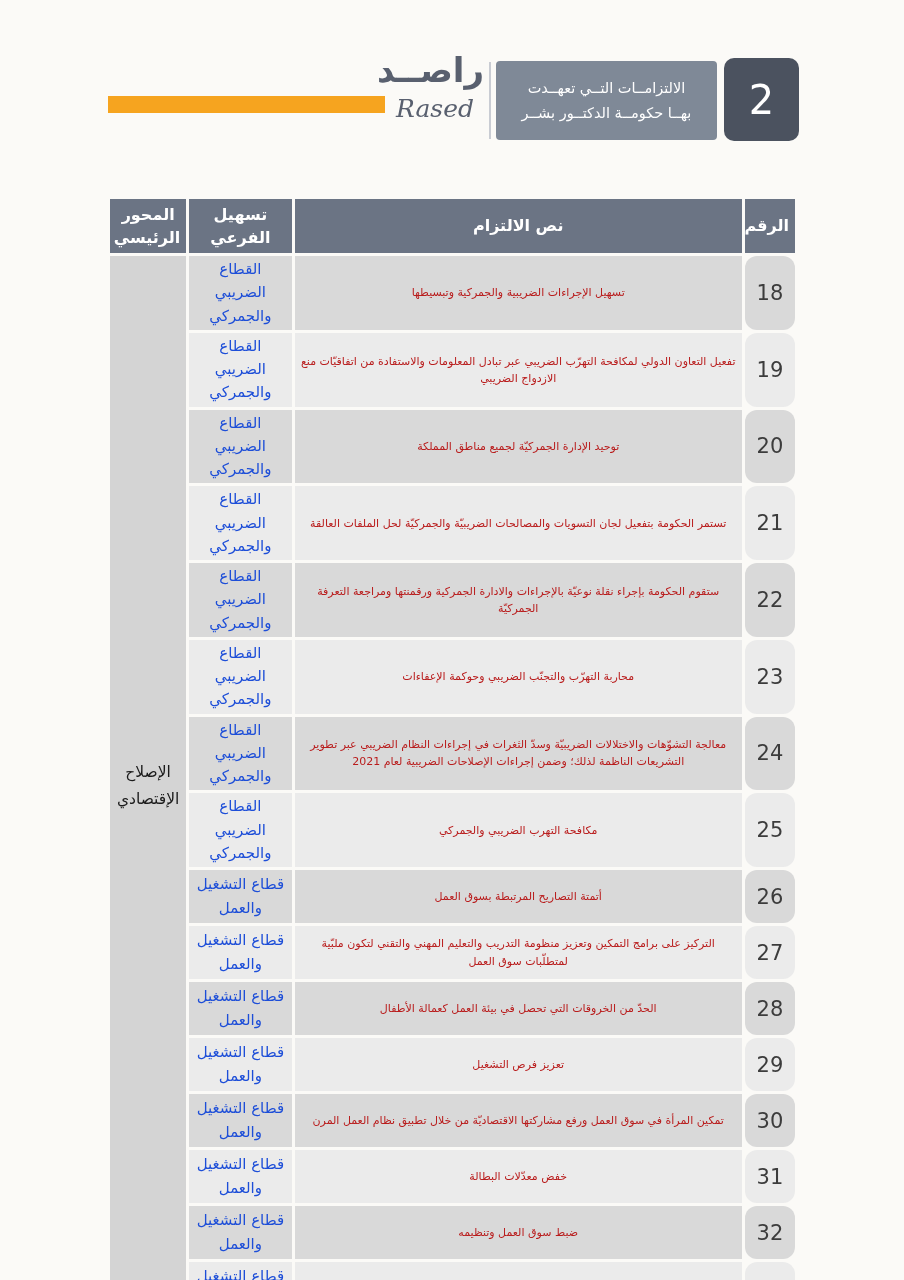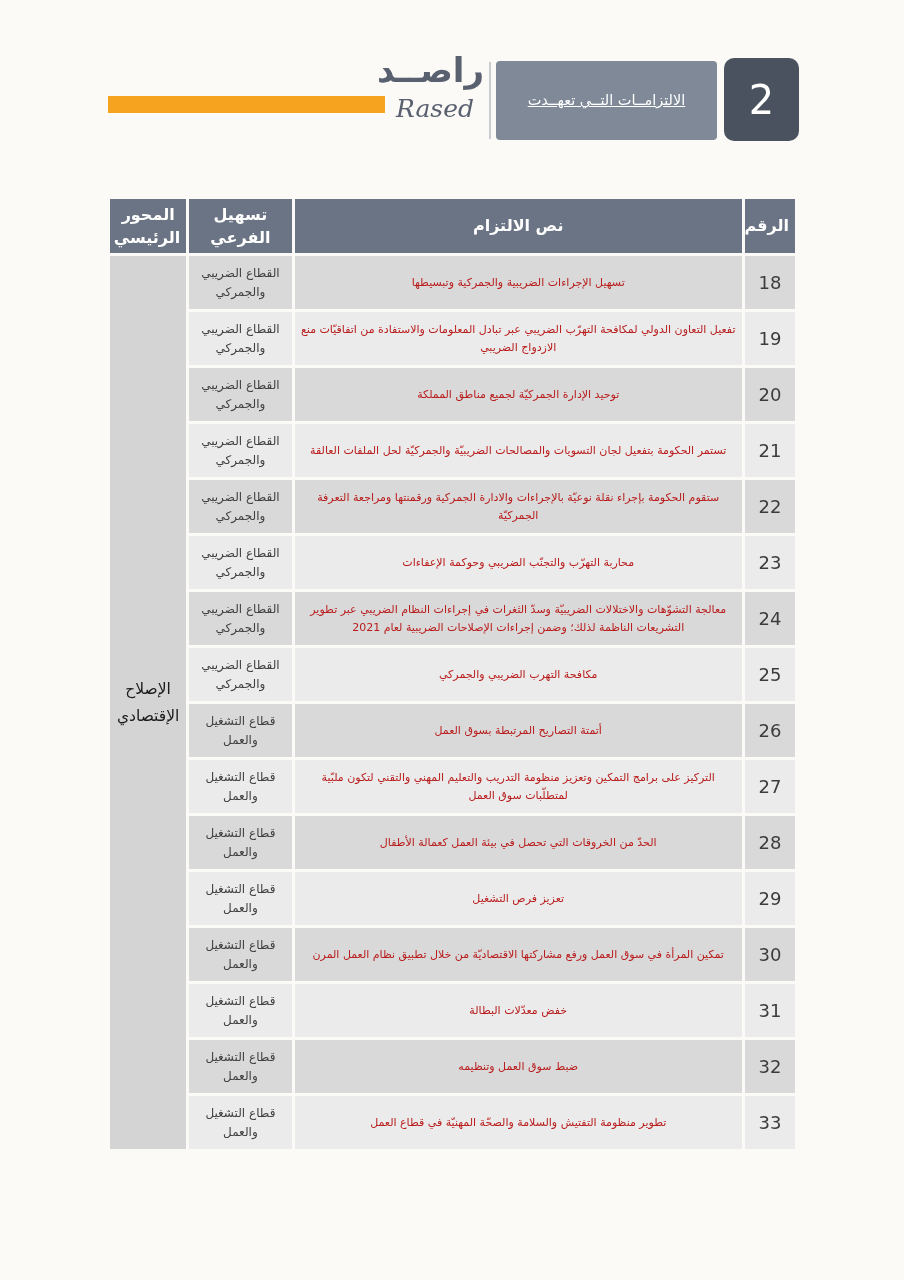--- a/index.html
+++ b/index.html
@@ -33,21 +33,21 @@
   .vdiv {
     position: absolute; left: 489px; top: 62px;
     width: 2px; height: 77px; background: #c9ccd3;
   }
   .title-box {
     position: absolute; left: 496px; top: 61px;
     width: 221px; height: 79px;
     background: #7f8997; border-radius: 4px;
     color: #ffffff; direction: rtl;
     display: flex; flex-direction: column; justify-content: center;
-    padding: 0 9px; box-sizing: border-box; text-decoration: underline;
+    padding: 0 9px; box-sizing: border-box;
   }
   .title-box .tl {
     font-size: 14.5px; line-height: 25px;
     text-align: center; white-space: nowrap;
   }
   .page-num-box {
     position: absolute; left: 724px; top: 58px;
     width: 75px; height: 83px;
     background: #4b525f; border-radius: 10px;
     display: flex; align-items: center; justify-content: center;
@@ -70,47 +70,48 @@
     overflow: hidden;
   }
   table.commitments thead th {
     background: #6b7484; color: #ffffff;
     font-size: 16px; font-weight: bold;
     height: 50px; line-height: 1.45;
   }
   table.commitments tbody td { height: 49px; }
   tr.dark  td { background: #d9d9d9; }
   tr.light td { background: #ebebeb; }
-  td.num-cell { font-size: 18px; color: #3c3c3c; }
+  td.num-cell { font-size: 21px; color: #3c3c3c; border-radius: 12px; }
   td.commit-cell {
     font-size: 11px; color: #b91c1c;
     padding: 2px 26px; line-height: 1.55;
   }
   td.sector-cell {
-    font-size: 12px; color: #404040; line-height: 1.55;
+    font-size: 15px; color: #1d4ed8; line-height: 1.55;
     padding: 2px 10px;
   }
   td.axis-cell {
     background: #d4d4d4 !important;
     font-size: 15.5px; color: #1b1b1b; line-height: 1.7;
     padding: 2px 4px;
   }
 </style>
 </head>
 <body>
 
 <div class="page">
 
   <div>
     <div class="brand-bar"></div>
     <div class="brand-ar">راصــد</div>
     <div class="brand-en">Rased</div>
     <div class="vdiv"></div>
     <div class="title-box">
       <div class="tl">الالتزامــات التــي تعهــدت</div>
+      <div class="tl">بهــا حكومــة الدكتــور بشــر</div>
     </div>
     <div class="page-num-box">
       <span>2</span>
     </div>
   </div>
 
   <table class="commitments">
     <colgroup>
       <col style="width:50px">
       <col style="width:446px">

